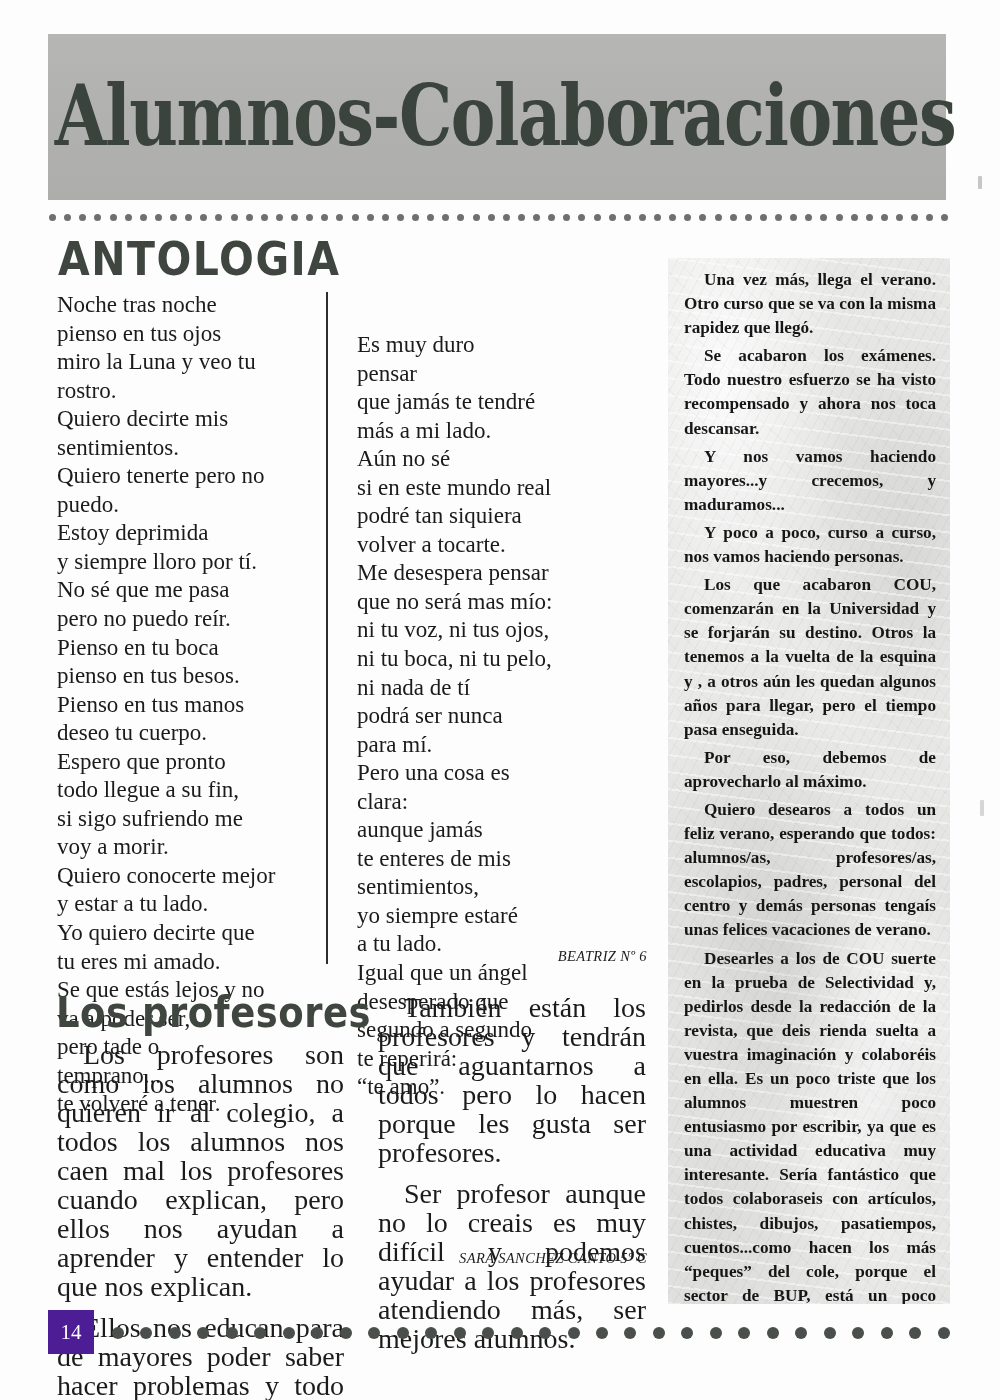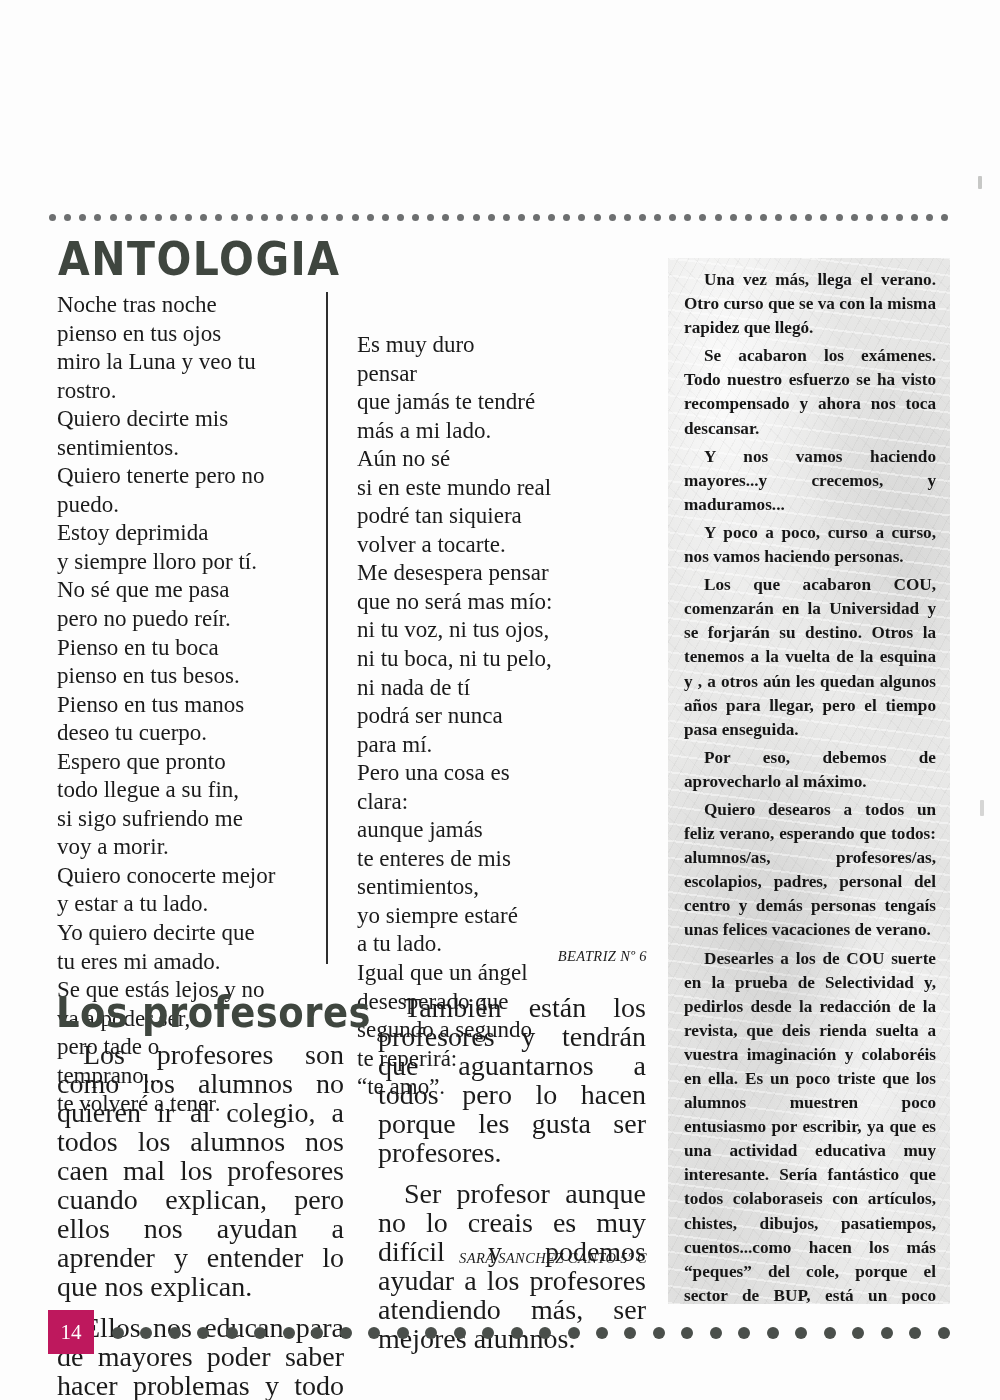--- a/index.html
+++ b/index.html
@@ -265,34 +265,37 @@
     text-indent: 20px;
   }
 
   
   .page-number {
     position: absolute;
     left: 48px;
     top: 1310px;
     width: 46px;
     height: 44px;
-    background: #be185d;
+    background: #4c1d95;
     display: flex;
     align-items: center;
     justify-content: center;
     color: #ffffff;
     font-family: "Liberation Serif", serif;
     font-size: 21px;
   }
 </style>
 </head>
 <body>
 
 <div class="page">
 
+  <div class="masthead">
+    <div class="masthead-title"><span>Alumnos-Colaboraciones</span></div>
+  </div>
   <div class="scan-speck"></div>
   <div class="scan-speck two"></div>
 
   <div class="dots-top">
     <i></i>
       <i></i>
       <i></i>
       <i></i>
       <i></i>
       <i></i>

